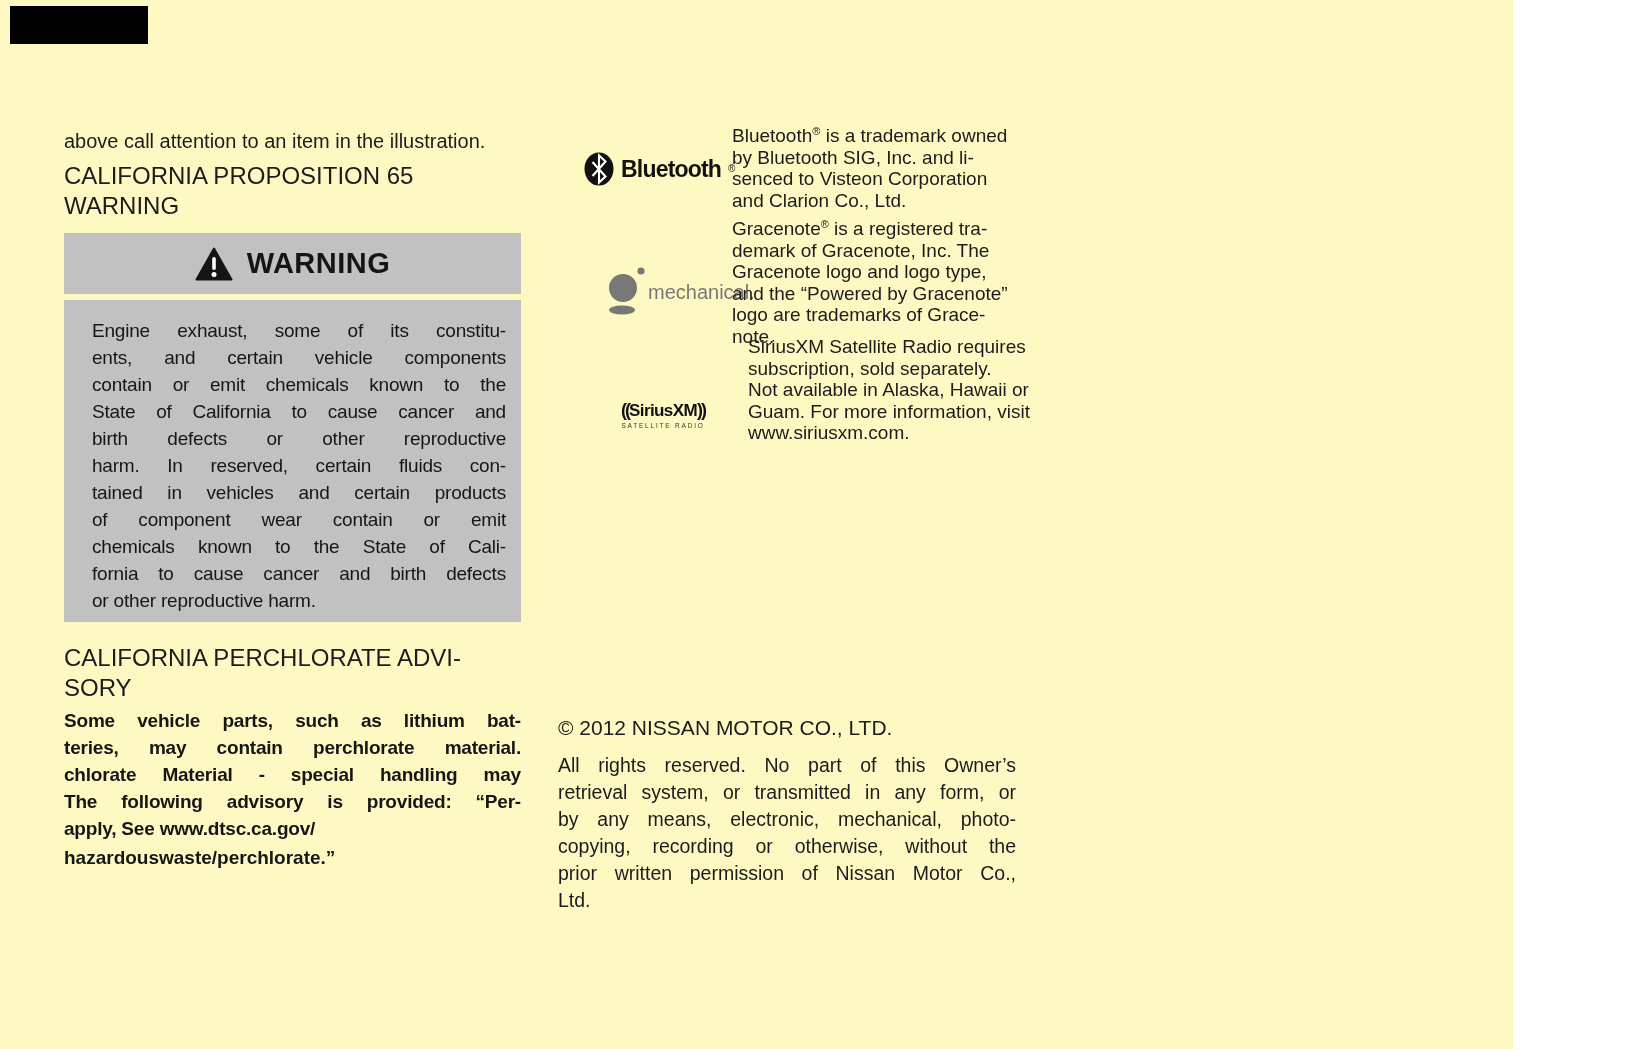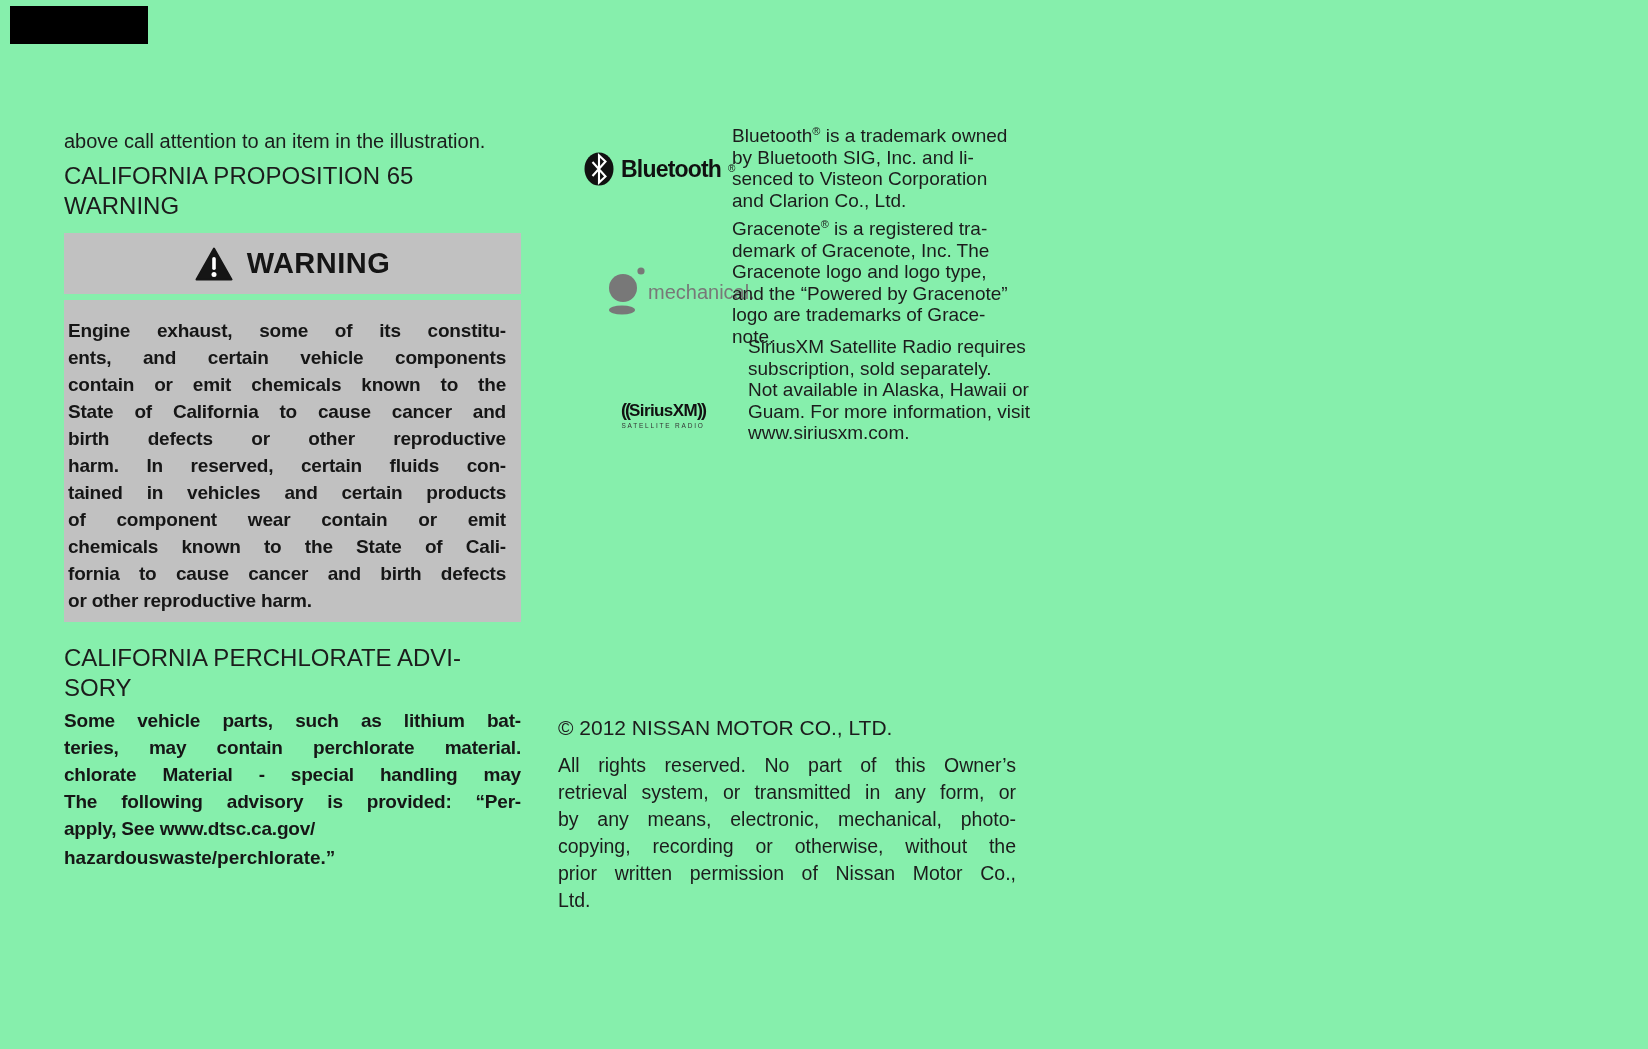--- a/index.html
+++ b/index.html
@@ -1,34 +1,34 @@
 <!DOCTYPE html>
 <html><head>
 <meta charset="utf-8">
 <style>
   html,body{margin:0;padding:0;background:#ffffff;}
-  .page{position:relative;width:1648px;height:1049px;background:#86efac;overflow:hidden;
+  .page{position:relative;width:1513px;height:1049px;background:#fef9c3;overflow:hidden;
         font-family:"Liberation Sans",sans-serif;color:#1c1c1c;}
 
   .black-tab{position:absolute;left:10px;top:6px;width:138px;height:38px;background:#000;}
 
   
   .intro{position:absolute;left:64px;top:130px;width:470px;font-size:20px;white-space:nowrap;}
   .heading{position:absolute;left:64px;width:470px;font-size:24px;font-weight:400;
            line-height:30px;white-space:pre-line;margin:0;color:#1c1c1c;}
   .h-prop65{top:161px;}
   .h-perch{top:643px;}
 
   .warn-header{position:absolute;left:64px;top:233px;width:457px;height:61px;background:#c1c1c1;
                display:flex;align-items:center;justify-content:center;gap:14px;}
   .warn-title{font-size:29px;font-weight:700;letter-spacing:.5px;color:#151515;}
   .warn-icon{display:inline-flex;}
 
   .warn-body{position:absolute;left:64px;top:300px;width:457px;height:322px;background:#c1c1c1;
-             box-sizing:border-box;padding:17px 15px 0 4px;font-size:19px;font-weight:700;
+             box-sizing:border-box;padding:17px 15px 0 28px;font-size:19px;font-weight:400;
              line-height:27px;letter-spacing:-.2px;color:#161616;}
 
   .perch-body{position:absolute;left:64px;top:707px;width:457px;font-size:19px;font-weight:700;
               line-height:27px;letter-spacing:-.2px;color:#161616;}
   .perch-footer{position:absolute;left:64px;top:847px;font-size:19px;font-weight:700;color:#161616;}
 
   
   .justify .tline{text-align:justify;text-align-last:justify;}
   .justify .tline:last-child{text-align-last:left;}
   .note .tline{text-align:left;}

